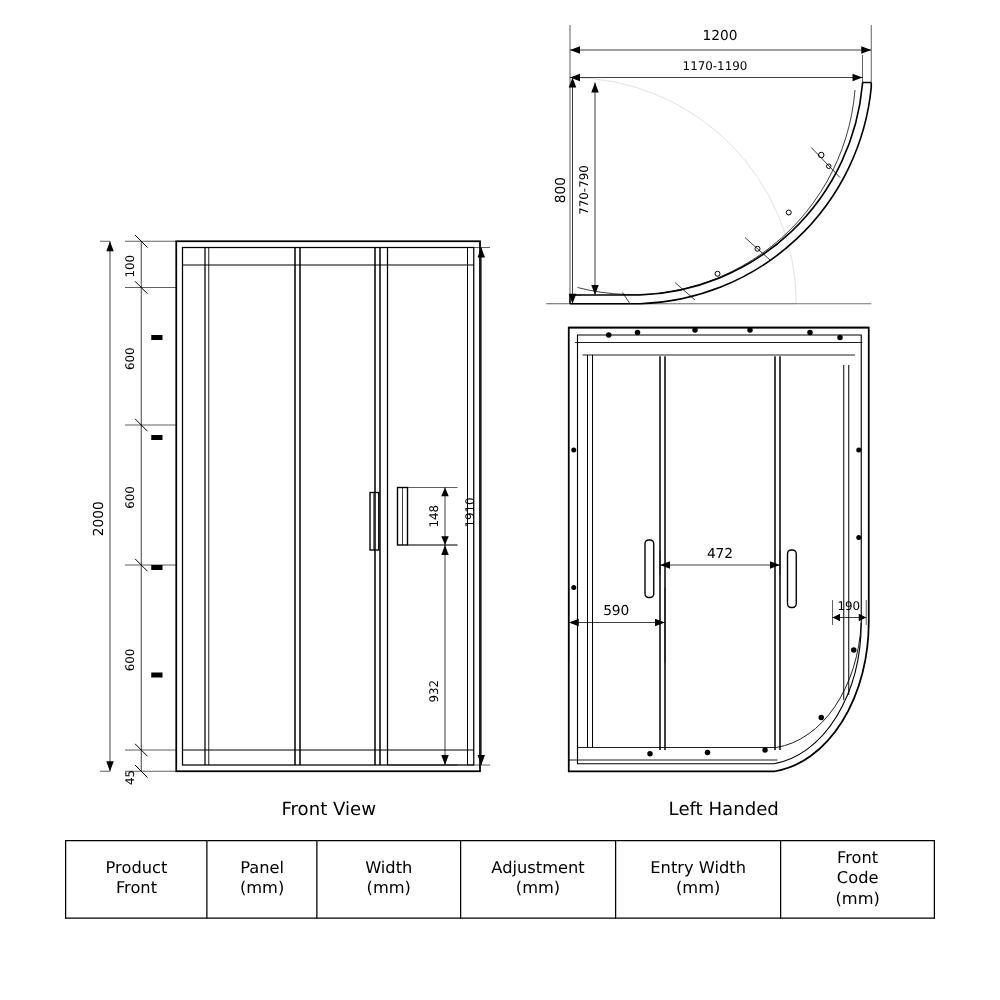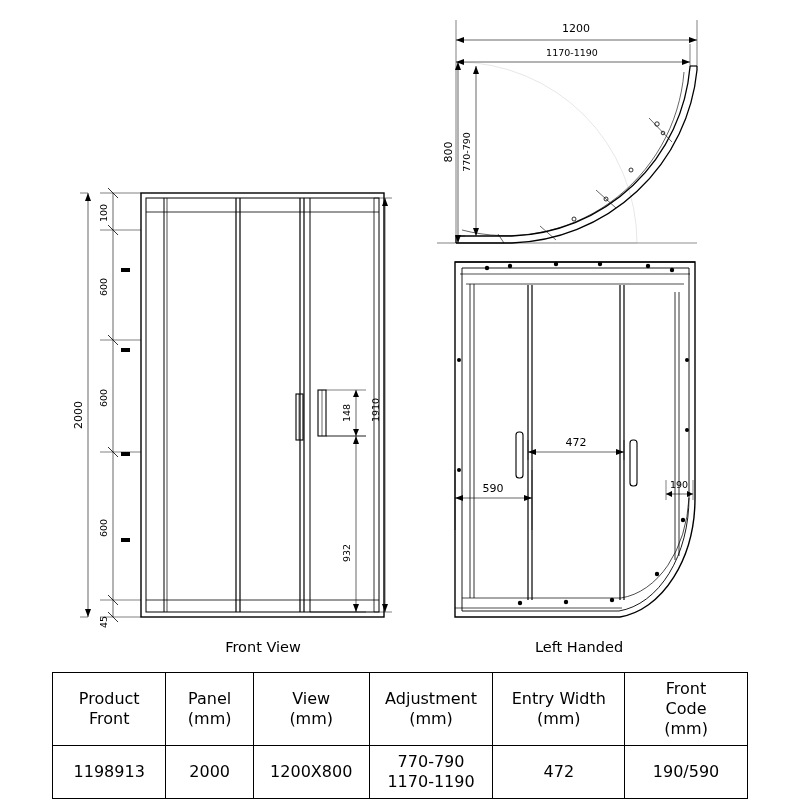--- a/index.html
+++ b/index.html
@@ -40,21 +40,21 @@
     font-family: "DejaVu Sans", sans-serif;
     font-size: 14.5px;
     fill: #000;
   }
   .tbl {
     position: absolute;
     left: 52px;
     top: 672px;
     width: 696px;
     border-collapse: collapse;
-    font-size: 16px;
+    font-size: 13px;
   }
   .tbl td {
     border: 1px solid #000;
     text-align: center;
     vertical-align: middle;
     padding: 6px 2px;
     line-height: 1.25;
   }
   .tbl tr.head td {
     height: 48px;
@@ -294,21 +294,21 @@
           </span>
         </td>
         <td style="width:84px">
           <span class="two-line">
             <span>Panel</span>
             <span>(mm)</span>
           </span>
         </td>
         <td style="width:112px">
           <span class="two-line">
-            <span>View</span>
+            <span>Width</span>
             <span>(mm)</span>
           </span>
         </td>
         <td style="width:120px">
           <span class="two-line">
             <span>Adjustment</span>
             <span>(mm)</span>
           </span>
         </td>
         <td style="width:130px">
@@ -317,30 +317,17 @@
             <span>(mm)</span>
           </span>
         </td>
         <td style="width:120px">
           <span class="two-line">
             <span>Front</span>
             <span>Code</span>
             <span>(mm)</span>
           </span>
         </td>
-      </tr>
-      <tr class="body">
-        <td>1198913</td>
-        <td>2000</td>
-        <td>1200X800</td>
-        <td>
-          <span class="two-line">
-            <span>770-790</span>
-            <span>1170-1190</span>
-          </span>
-        </td>
-        <td>472</td>
-        <td>190/590</td>
       </tr>
     </tbody>
   </table>
 
 </div>
 
 </body></html>

